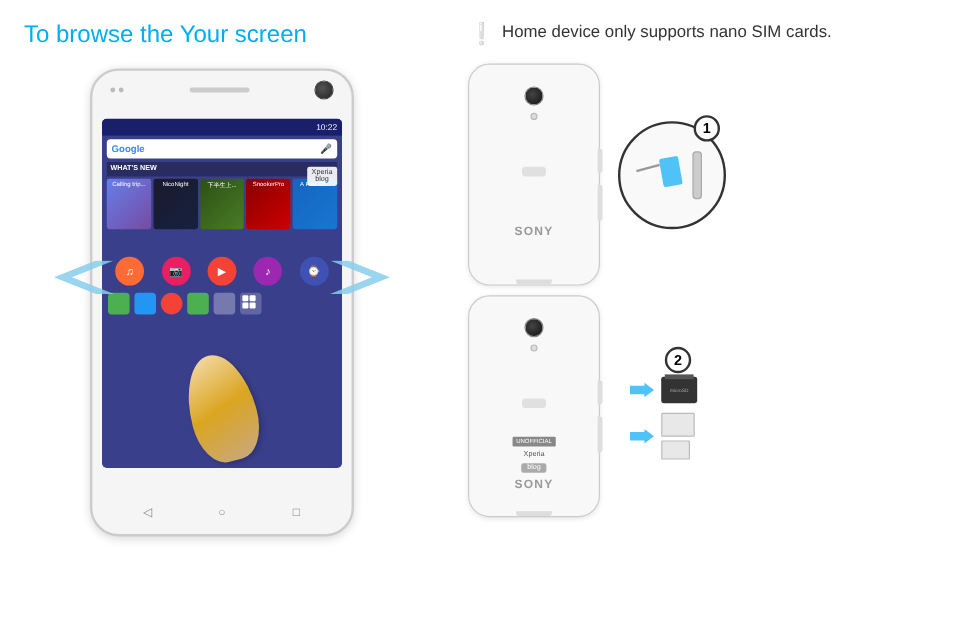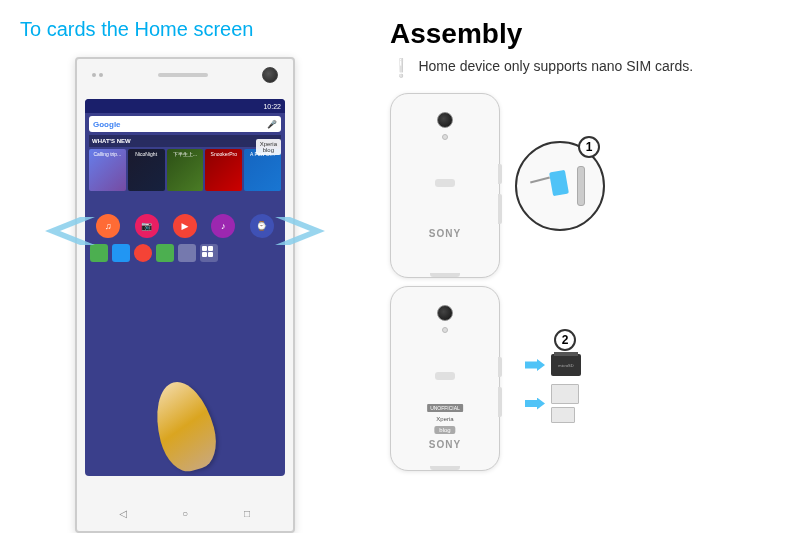--- a/index.html
+++ b/index.html
@@ -34,23 +34,23 @@
 
     
     .phone-wrapper {
       position: relative;
       width: 220px;
       margin: 0 auto;
     }
 
     .phone-frame {
       width: 220px;
-      height: 476px;
+      height: 390px;
       background: #f5f5f5;
-      border-radius: 4px;
+      border-radius: 24px;
       border: 2px solid #ccc;
       position: relative;
       overflow: visible;
       box-shadow: 0 2px 8px rgba(0,0,0,0.15);
     }
 
     
     .phone-screen {
       position: absolute;
       top: 40px;
@@ -521,21 +521,21 @@
       gap: 2px;
       padding: 2px 4px;
     }
   </style>
 </head>
 <body>
 
 <div class="page">
 
   <div class="left-section">
-    <h2 class="left-title">To cards the Home screen</h2>
+    <h2 class="left-title">To browse the Your screen</h2>
 
     <div class="phone-wrapper">
 
       <div class="arrows-overlay">
         <div class="arrow-left"></div>
         <div class="arrow-right"></div>
       </div>
 
       <div class="phone-frame">
 
@@ -618,21 +618,20 @@
         <div class="phone-nav">
           <div class="nav-btn">◁</div>
           <div class="nav-btn">○</div>
           <div class="nav-btn">□</div>
         </div>
       </div>
     </div>
   </div>
 
   <div class="right-section">
-    <h1 class="right-title">Assembly</h1>
 
     <div class="warning-row">
       <span class="warning-icon">❕</span>
       <span class="warning-text">Home device only supports nano SIM cards.</span>
     </div>
 
     <div class="diagram-row">
       <div style="position:relative;">
         <div class="mini-phone-back">
           <div class="mini-phone-camera"></div>

